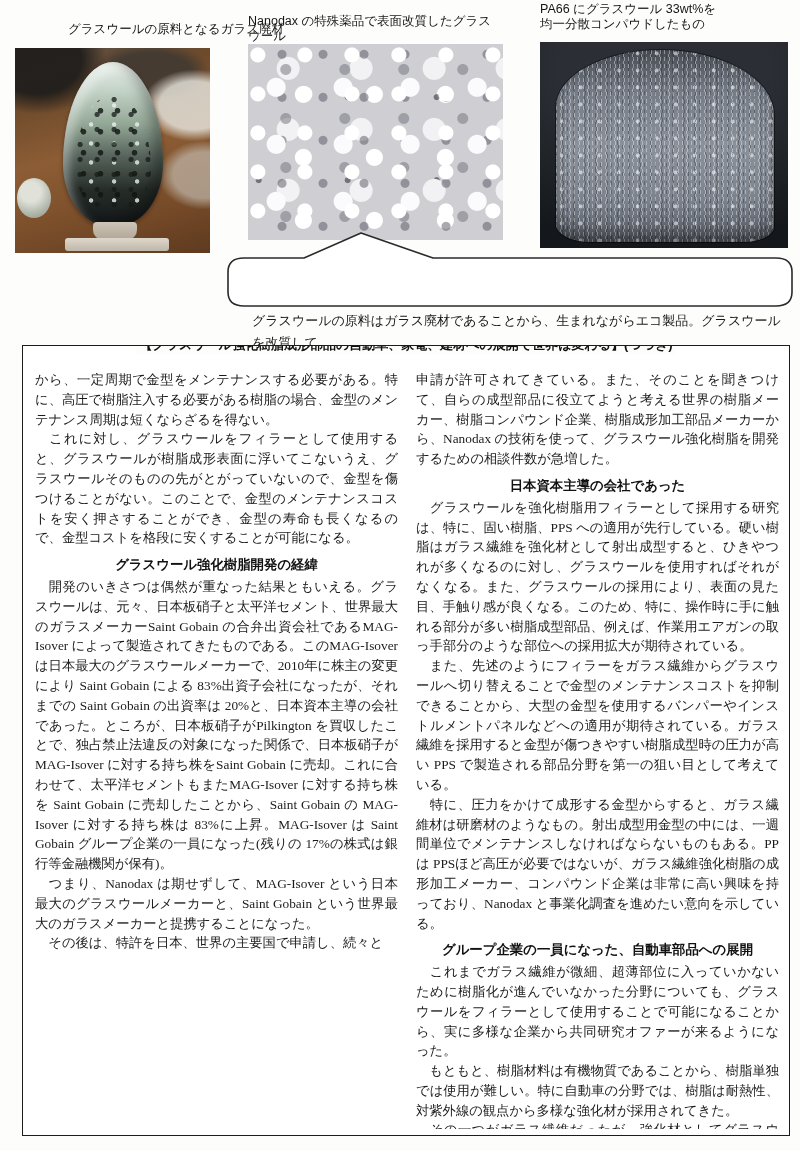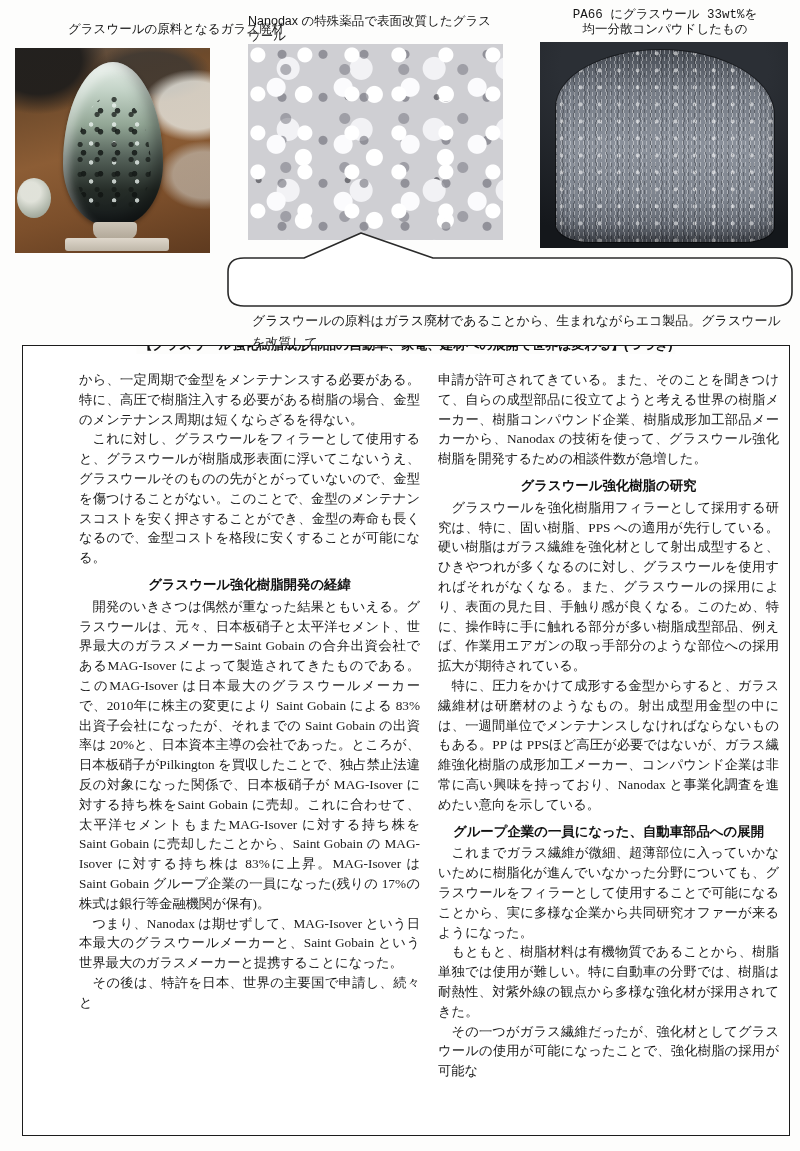--- a/index.html
+++ b/index.html
@@ -11,21 +11,21 @@
   }
   
   .caption{
     position:absolute;
     font-family:"Liberation Sans","DejaVu Sans",sans-serif;
     font-size:12.5px;line-height:15px;color:#161616;
     white-space:pre-line;
   }
   .cap-left{left:34px;top:22px;width:230px;margin-left:34px;}
   .cap-center{left:248px;top:14px;width:255px;}
-  .cap-right{left:540px;top:8px;width:250px;text-align:center;font-family:Liberation Mono, monospace;}
+  .cap-right{left:540px;top:2px;width:250px;}
 
   
   .photo{position:absolute;overflow:hidden;}
   .photo1{
     left:15px;top:48px;width:195px;height:205px;
     background:
       radial-gradient(95px 75px at 12% 6%, rgba(32,30,28,.95) 0 45%, rgba(32,30,28,0) 72%),
       radial-gradient(70px 48px at 92% 28%, rgba(226,224,216,.85) 0 50%, rgba(226,224,216,0) 75%),
       radial-gradient(62px 46px at 97% 62%, rgba(198,192,182,.65) 0 50%, rgba(0,0,0,0) 75%),
       radial-gradient(80px 40px at 70% 12%, rgba(60,55,50,.8) 0 50%, rgba(0,0,0,0) 75%),
@@ -102,21 +102,21 @@
     border:1.6px solid #1c1c1c;background:#fff;box-sizing:border-box;overflow:hidden;
   }
   .box-title{
     position:absolute;top:-10px;left:50%;transform:translateX(-50%);
     background:#fdfdfc;padding:0 3px;white-space:nowrap;
     font-family:"Liberation Sans","DejaVu Sans",sans-serif;
     font-weight:bold;font-size:13px;line-height:18px;color:#111;
   }
   .cols{
     position:absolute;left:12px;right:10px;top:24px;bottom:6px;
-    display:flex;gap:18px;margin-left:44px;
+    display:flex;gap:18px;
   }
   .col{
     width:50%;
     font-size:13.3px;line-height:19.8px;
     text-align:justify;text-justify:inter-ideograph;
     color:#1b1b1b;overflow:hidden;
   }
   .para{margin:0;}
   .col-heading{
     font-family:"Liberation Sans","DejaVu Sans",sans-serif;
@@ -155,22 +155,23 @@
     <div class="col">
         <div class="para">から、一定周期で金型をメンテナンスする必要がある。特に、高圧で樹脂注入する必要がある樹脂の場合、金型のメンテナンス周期は短くならざるを得ない。</div>
         <div class="para">　これに対し、グラスウールをフィラーとして使用すると、グラスウールが樹脂成形表面に浮いてこないうえ、グラスウールそのものの先がとがっていないので、金型を傷つけることがない。このことで、金型のメンテナンスコストを安く押さすることができ、金型の寿命も長くなるので、金型コストを格段に安くすることが可能になる。</div>
         <div class="col-heading">グラスウール強化樹脂開発の経緯</div>
         <div class="para">　開発のいきさつは偶然が重なった結果ともいえる。グラスウールは、元々、日本板硝子と太平洋セメント、世界最大のガラスメーカーSaint Gobain の合弁出資会社であるMAG-Isover によって製造されてきたものである。このMAG-Isover は日本最大のグラスウールメーカーで、2010年に株主の変更により Saint Gobain による 83%出資子会社になったが、それまでの Saint Gobain の出資率は 20%と、日本資本主導の会社であった。ところが、日本板硝子がPilkington を買収したことで、独占禁止法違反の対象になった関係で、日本板硝子が MAG-Isover に対する持ち株をSaint Gobain に売却。これに合わせて、太平洋セメントもまたMAG-Isover に対する持ち株を Saint Gobain に売却したことから、Saint Gobain の MAG-Isover に対する持ち株は 83%に上昇。MAG-Isover は Saint Gobain グループ企業の一員になった(残りの 17%の株式は銀行等金融機関が保有)。</div>
         <div class="para">　つまり、Nanodax は期せずして、MAG-Isover という日本最大のグラスウールメーカーと、Saint Gobain という世界最大のガラスメーカーと提携することになった。</div>
         <div class="para">　その後は、特許を日本、世界の主要国で申請し、続々と</div>
       </div>
     <div class="col">
         <div class="para">申請が許可されてきている。また、そのことを聞きつけて、自らの成型部品に役立てようと考える世界の樹脂メーカー、樹脂コンパウンド企業、樹脂成形加工部品メーカーから、Nanodax の技術を使って、グラスウール強化樹脂を開発するための相談件数が急増した。</div>
-        <div class="col-heading">グラスウール強化樹脂の研究</div>
+        <div class="col-heading">日本資本主導の会社であった</div>
         <div class="para">　グラスウールを強化樹脂用フィラーとして採用する研究は、特に、固い樹脂、PPS への適用が先行している。硬い樹脂はガラス繊維を強化材として射出成型すると、ひきやつれが多くなるのに対し、グラスウールを使用すればそれがなくなる。また、グラスウールの採用により、表面の見た目、手触り感が良くなる。このため、特に、操作時に手に触れる部分が多い樹脂成型部品、例えば、作業用エアガンの取っ手部分のような部位への採用拡大が期待されている。</div>
+        <div class="para">　また、先述のようにフィラーをガラス繊維からグラスウールへ切り替えることで金型のメンテナンスコストを抑制できることから、大型の金型を使用するバンパーやインストルメントパネルなどへの適用が期待されている。ガラス繊維を採用すると金型が傷つきやすい樹脂成型時の圧力が高い PPS で製造される部品分野を第一の狙い目として考えている。</div>
         <div class="para">　特に、圧力をかけて成形する金型からすると、ガラス繊維材は研磨材のようなもの。射出成型用金型の中には、一週間単位でメンテナンスしなければならないものもある。PP は PPSほど高圧が必要ではないが、ガラス繊維強化樹脂の成形加工メーカー、コンパウンド企業は非常に高い興味を持っており、Nanodax と事業化調査を進めたい意向を示している。</div>
         <div class="col-heading">グループ企業の一員になった、自動車部品への展開</div>
         <div class="para">　これまでガラス繊維が微細、超薄部位に入っていかないために樹脂化が進んでいなかった分野についても、グラスウールをフィラーとして使用することで可能になることから、実に多様な企業から共同研究オファーが来るようになった。</div>
         <div class="para">　もともと、樹脂材料は有機物質であることから、樹脂単独では使用が難しい。特に自動車の分野では、樹脂は耐熱性、対紫外線の観点から多様な強化材が採用されてきた。</div>
         <div class="para">　その一つがガラス繊維だったが、強化材としてグラスウールの使用が可能になったことで、強化樹脂の採用が可能な</div>
       </div>
   </div>
 </div>
 
 </body></html>

